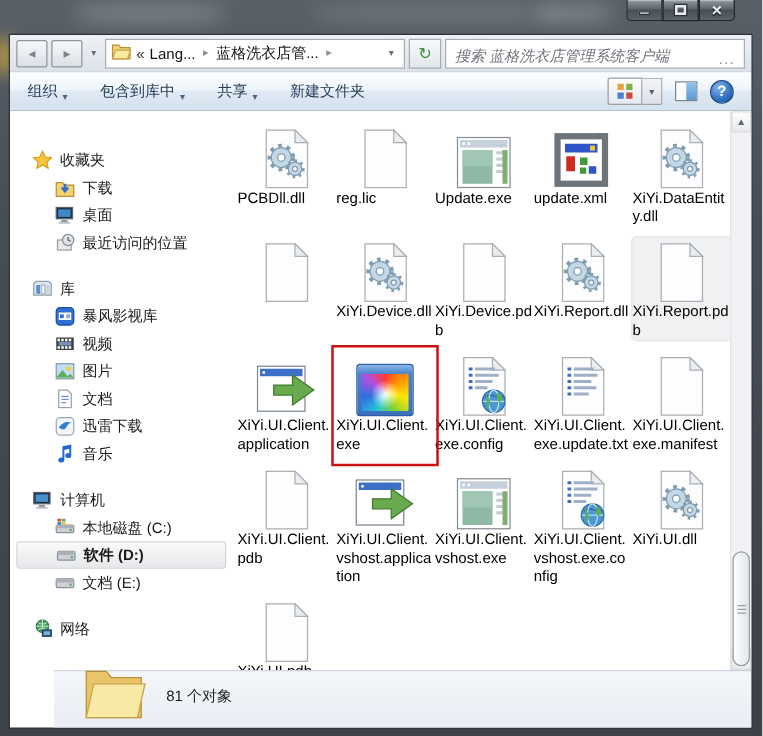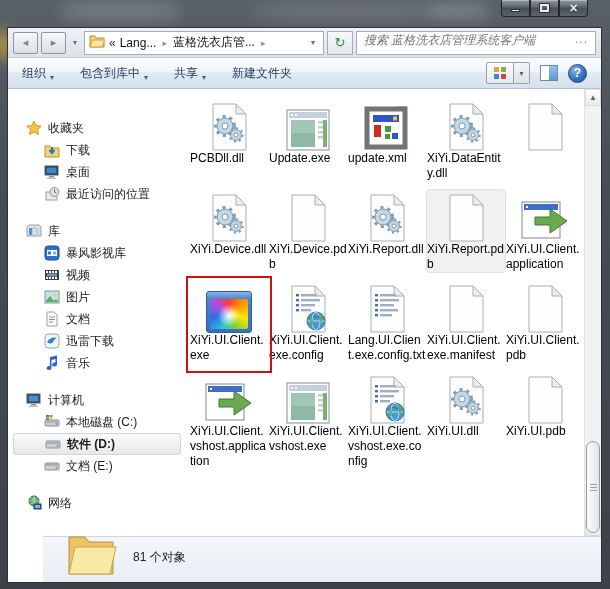--- a/index.html
+++ b/index.html
@@ -28,21 +28,21 @@
   .navbar { height:30px; flex:0 0 30px; background:linear-gradient(180deg,#eef2f6,#dce2e9); display:flex; align-items:center; padding:0 5px; gap:3px; border-bottom:1px solid #c9ced5; }
   .nav-btn { width:25px; height:22px; border:1px solid #8f969e; border-radius:2px; background:linear-gradient(180deg,#f6f8fa,#dbe0e6); display:flex; align-items:center; justify-content:center; color:#7d838a; font-size:11px; }
   .nav-dd { width:12px; height:22px; display:flex; align-items:center; justify-content:center; color:#6a7077; font-size:8px; }
   .addressbar { flex:1; height:24px; background:#fff; border:1px solid #a8aeb5; display:flex; align-items:center; padding:0 4px; gap:4px; min-width:0; }
   .addr-folder { flex:0 0 auto; }
   .addr-chev { color:#333; font-size:12px; }
   .addr-seg { white-space:nowrap; color:#111; }
   .addr-sep { color:#8a9096; font-size:9px; padding:0 2px; }
   .addr-spacer { flex:1; }
   .refresh-btn { width:26px; height:24px; border:1px solid #a8aeb5; background:linear-gradient(180deg,#f7f9fb,#e2e7ec); display:flex; align-items:center; justify-content:center; color:#3e8e41; font-size:13px; }
-  .searchbox { width:240px; height:24px; background:#fff; border:1px solid #a8aeb5; display:flex; align-items:flex-start; padding:0 7px; }
+  .searchbox { width:240px; height:24px; background:#fff; border:1px solid #a8aeb5; display:flex; align-items:flex-end; padding:0 7px; }
   .search-ph { flex:1; font-style:italic; color:#70757b; white-space:nowrap; overflow:hidden; }
   .search-dots { color:#8a9096; letter-spacing:1px; }
 
   
   .toolbar { height:31px; flex:0 0 31px; background:linear-gradient(180deg,#fbfdfe 0%,#eff5fb 45%,#e0eaf4 50%,#d5e1ee 100%); border-bottom:1px solid #b8c0cb; display:flex; align-items:center; padding:0 14px; color:#1f3a57; }
   .tb-item { display:flex; align-items:flex-end; gap:4px; margin-right:26px; cursor:default; white-space:nowrap; }
   .tb-dd { font-size:8px; color:#51637a; }
   .tb-right { margin-left:auto; display:flex; align-items:center; gap:10px; }
   .views-btn { display:flex; }
   .views-main { width:28px; height:22px; border:1px solid #98a0aa; border-radius:2px 0 0 2px; background:linear-gradient(180deg,#fdfdfe,#e4e9ef); display:flex; align-items:center; justify-content:center; }
@@ -358,20 +358,29 @@
                   <circle cx="16" cy="23" r="3" fill="#fff" stroke="#7f9cb0"></circle>
                   <circle cx="27" cy="32" r="6.5" fill="none" stroke="#7f9cb0" stroke-width="2.4" stroke-dasharray="2 3"></circle>
                   <circle cx="27" cy="32" r="5.4" fill="#c3d7e6" stroke="#7f9cb0"></circle>
                   <circle cx="27" cy="32" r="2" fill="#fff" stroke="#7f9cb0"></circle>
                 </svg>
               </div>
               <div class="file-label">PCBDll.dll</div>
             </div>
             <div class="file-item">
               <div class="file-icon">
+                <svg width="40" height="48" viewBox="0 0 40 48">
+                  <path d="M4 1 H27 L37 11 V47 H4 Z" fill="#fdfdfd" stroke="#a9afb4"></path>
+                  <path d="M27 1 V11 H37 Z" fill="#e9edf0" stroke="#a9afb4"></path>
+                </svg>
+              </div>
+              <div class="file-label">reg.lic</div>
+            </div>
+            <div class="file-item">
+              <div class="file-icon">
                 <svg width="46" height="42" viewBox="0 0 46 42">
                   <rect x="2" y="1" width="42" height="40" fill="#fff" stroke="#868d95"></rect>
                   <rect x="4" y="3" width="38" height="6" fill="#c6d0dc"></rect>
                   <rect x="6" y="5" width="2" height="2" fill="#fff"></rect>
                   <rect x="10" y="5" width="2" height="2" fill="#fff"></rect>
                   <rect x="6" y="11" width="24" height="27" fill="#8fb9a4"></rect>
                   <rect x="6" y="11" width="24" height="13" fill="#9fc7b4"></rect>
                   <g fill="#c7ccd2">
                     <rect x="33" y="12" width="9" height="2.5"></rect>
                     <rect x="33" y="17" width="9" height="2.5"></rect>
@@ -526,21 +535,21 @@
                     <rect x="13" y="14" width="19" height="2.4"></rect>
                     <rect x="8" y="19" width="3" height="2.4" fill="#3b6fc0"></rect>
                     <rect x="13" y="19" width="14" height="2.4"></rect>
                     <rect x="8" y="24" width="3" height="2.4" fill="#3b6fc0"></rect>
                     <rect x="13" y="24" width="18" height="2.4"></rect>
                     <rect x="8" y="29" width="3" height="2.4" fill="#3b6fc0"></rect>
                     <rect x="13" y="29" width="12" height="2.4"></rect>
                   </g>
                 </svg>
               </div>
-              <div class="file-label">Lang.UI.Client.exe.config.txt</div>
+              <div class="file-label">XiYi.UI.Client.exe.update.txt</div>
             </div>
             <div class="file-item">
               <div class="file-icon">
                 <svg width="40" height="48" viewBox="0 0 40 48">
                   <path d="M4 1 H27 L37 11 V47 H4 Z" fill="#fdfdfd" stroke="#a9afb4"></path>
                   <path d="M27 1 V11 H37 Z" fill="#e9edf0" stroke="#a9afb4"></path>
                 </svg>
               </div>
               <div class="file-label">XiYi.UI.Client.exe.manifest</div>
             </div>

